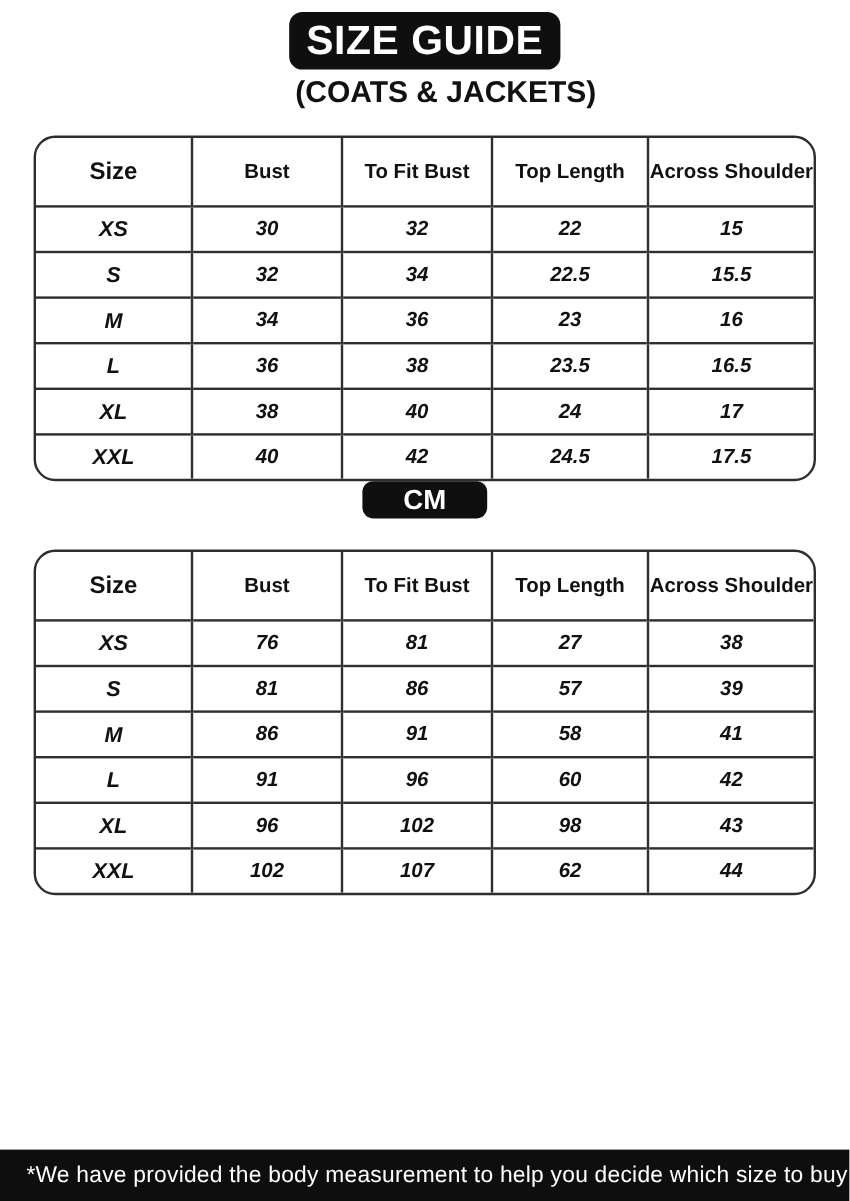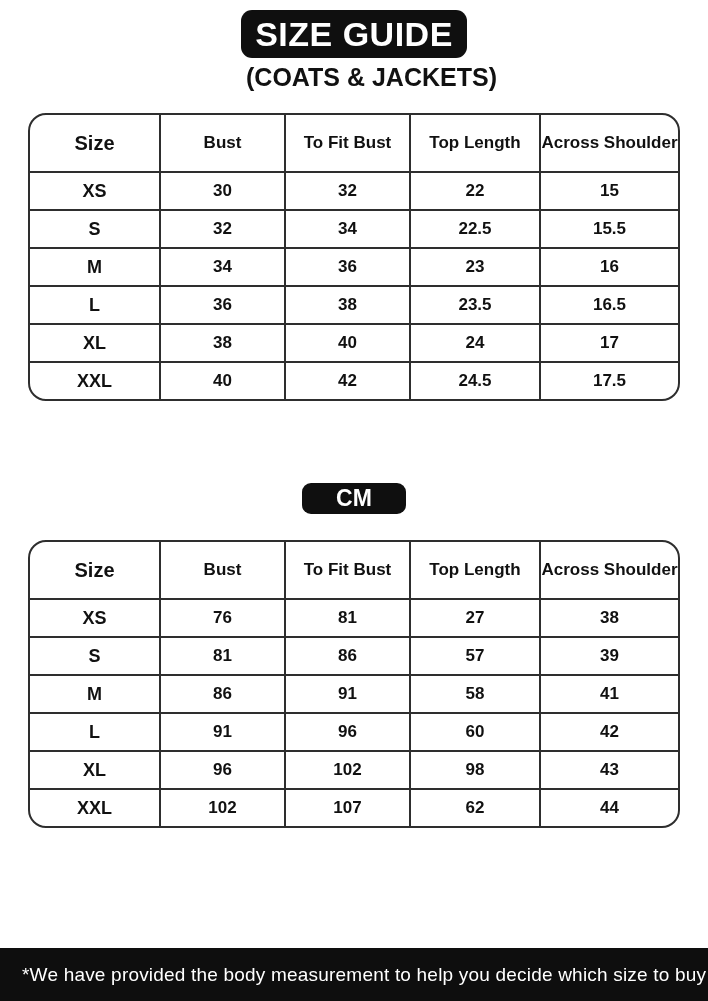--- a/index.html
+++ b/index.html
@@ -44,21 +44,20 @@
     font-size: 23px;
     font-weight: bold;
     line-height: 25px;
     border-radius: 9px;
   }
   .unit-box.inches {
     margin-top: 37px;
     padding: 4px 17px;
   }
   .unit-box.cm {
-    margin-top: 82px;
     padding: 3px 34px;
   }
 
   .table-wrap {
     width: 648px;
     margin: 21px auto 0 auto;
     border: 2px solid #2e2e2e;
     border-radius: 18px;
     overflow: hidden;
     background: #ffffff;
@@ -86,29 +85,30 @@
   table.size-table tr.head-row th {
     height: 56px;
     font-size: 17px;
     font-weight: bold;
   }
   table.size-table tr.head-row th.size-head { font-size: 20px; }
   table.size-table td {
     height: 36px;
     font-size: 17px;
     font-weight: bold;
+    font-style: italic;
   }
   table.size-table td.size-label { font-size: 18px; }
 
   .footer-bar {
     position: absolute;
     left: 0;
     right: 0;
     bottom: 0;
-    height: 53px;
+    height: 43px;
     background: #0e0e0e;
     color: #ffffff;
     display: flex;
     align-items: center;
     padding-left: 22px;
     font-size: 19px;
     letter-spacing: 0.2px;
   }
 </style>
 </head>

